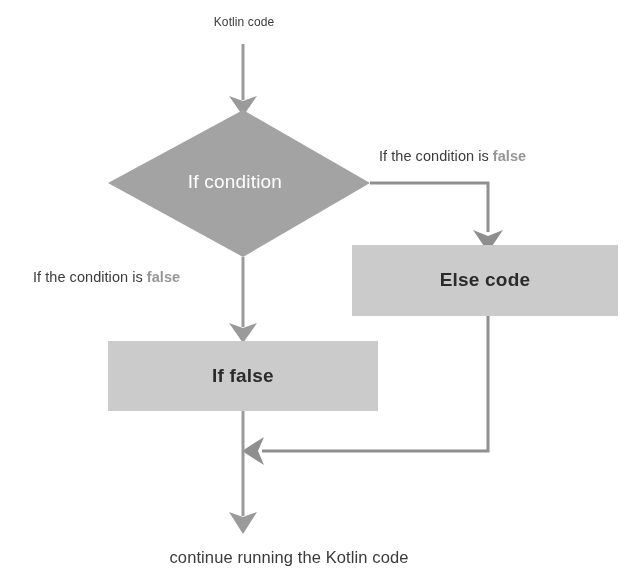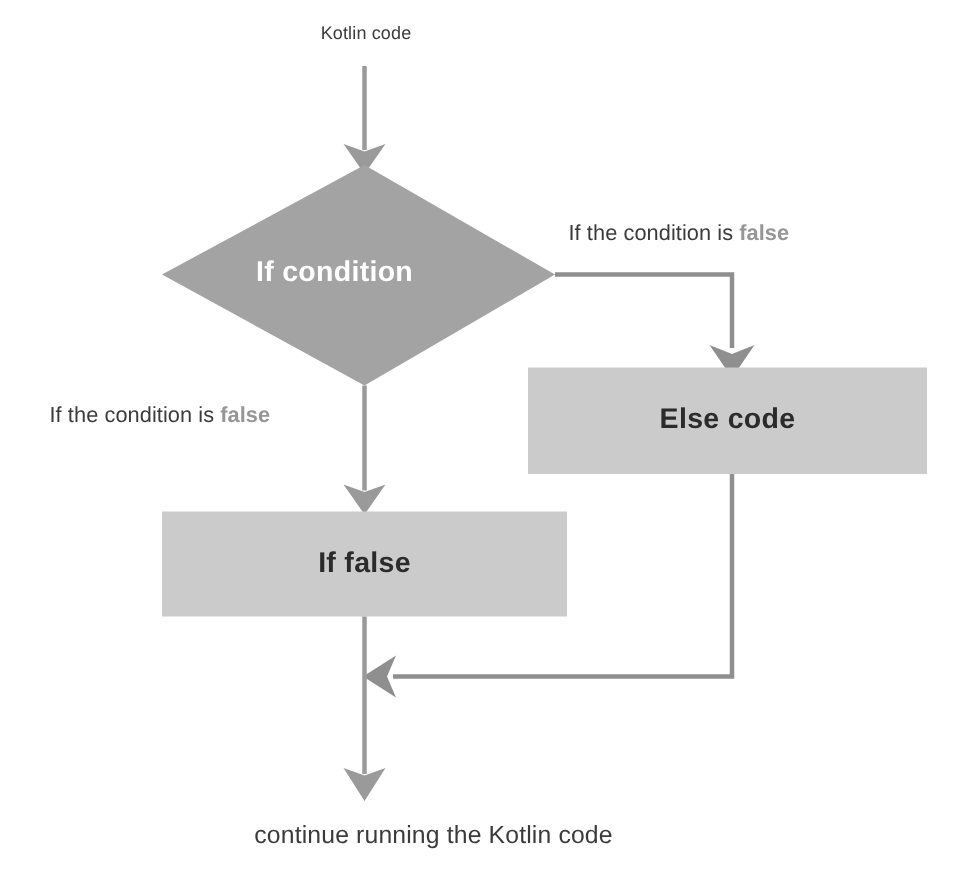--- a/index.html
+++ b/index.html
@@ -47,26 +47,26 @@
     top: 549px;
     width: 578px;
     text-align: center;
     font-size: 16.5px;
     color: #3b3b3b;
     letter-spacing: 0.1px;
   }
 
   
   .diamond-label {
-    left: 92px;
+    left: 104px;
     top: 172px;
     width: 262px;
     text-align: center;
     font-size: 19px;
-    font-weight: bold;
+    font-weight: normal;
     color: #ffffff;
     letter-spacing: 0.2px;
   }
 
   
   .box-label {
     font-size: 19px;
     font-weight: bold;
     color: #2b2b2b;
     letter-spacing: 0.2px;

